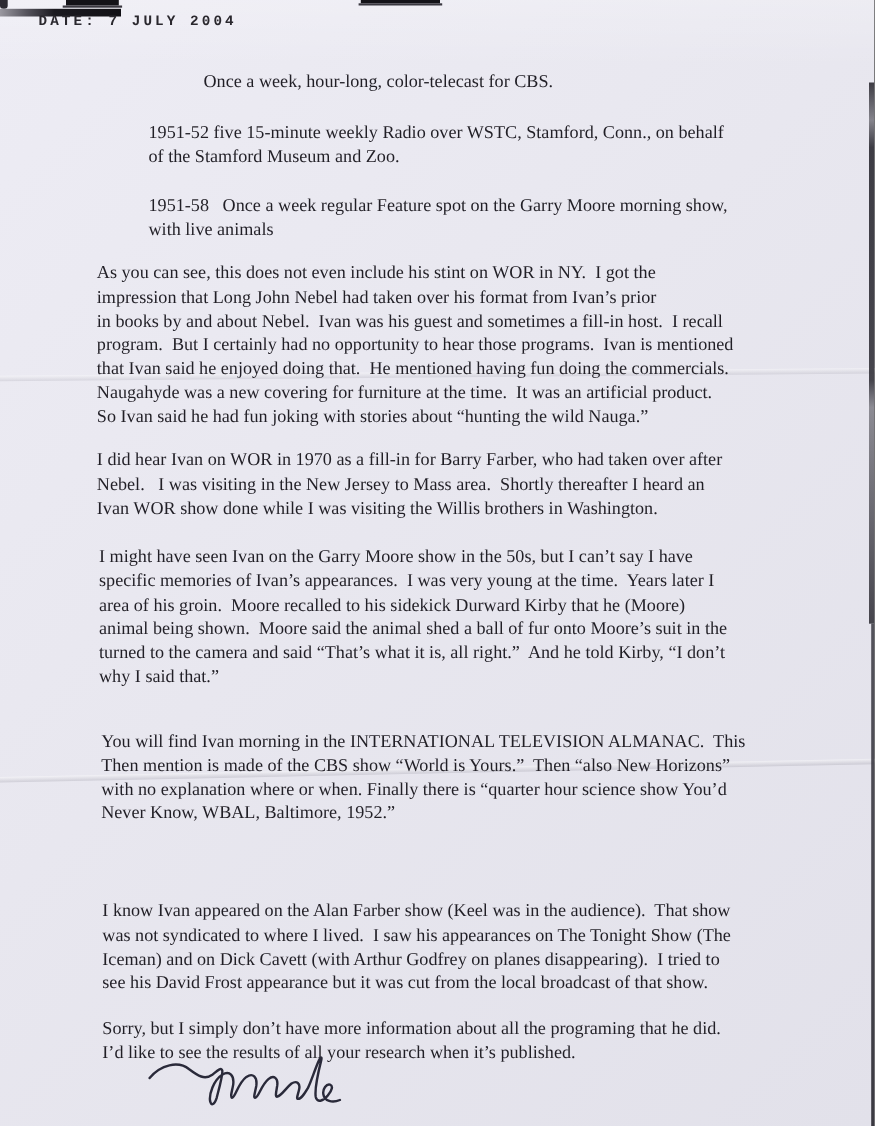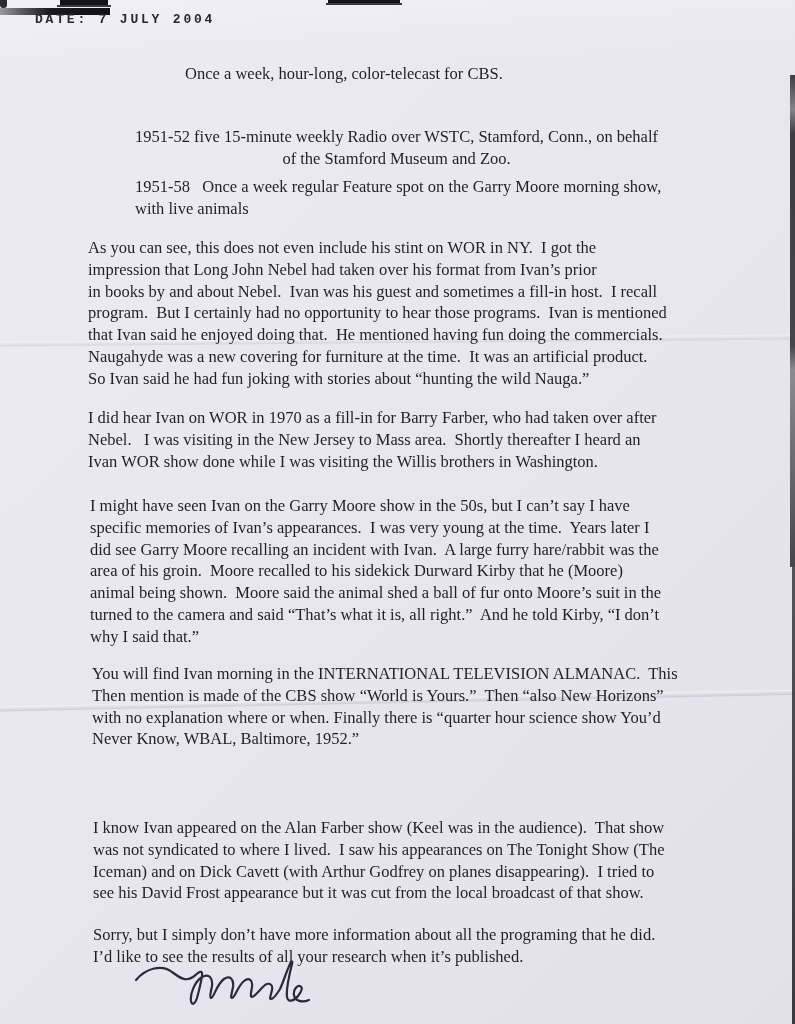--- a/index.html
+++ b/index.html
@@ -16,21 +16,21 @@
   }
   .dateline{
     position:absolute; left:35px; top:12px;
     font-family:"Liberation Mono","DejaVu Sans Mono",monospace;
     font-size:13px; letter-spacing:2.8px; color:var(--type-ink); font-weight:bold;
     white-space:pre;
   }
   .para{position:absolute; font-size:16.5px; line-height:21.8px; color:var(--ink);font-family:Liberation Serif, serif;}
   .line{white-space:pre;}
   .para-1{top:63px;  left:185px;}
-  .para-2{top:126px; left:135px;text-align:center;}
+  .para-2{top:109px; left:135px;}
   .para-3{top:176px; left:135px;}
   .para-4{top:237px; left:88px;}
   .para-5{top:407px; left:88px;}
   .para-6{top:495px; left:90px;}
   .para-7{top:663px; left:92px;}
   .para-8{top:817px; left:93px;}
   .para-9{top:924px; left:93px;}
 
   
   .bar{position:absolute; background:#141318;}
@@ -102,21 +102,20 @@
         <div class="line">So Ivan said he had fun joking with stories about “hunting the wild Nauga.”</div>
       </div>
       <div class="para para-5">
         <div class="line">I did hear Ivan on WOR in 1970 as a fill-in for Barry Farber, who had taken over after</div>
         <div class="line">Nebel.   I was visiting in the New Jersey to Mass area.  Shortly thereafter I heard an</div>
         <div class="line">Ivan WOR show done while I was visiting the Willis brothers in Washington.</div>
       </div>
       <div class="para para-6">
         <div class="line">I might have seen Ivan on the Garry Moore show in the 50s, but I can’t say I have</div>
         <div class="line">specific memories of Ivan’s appearances.  I was very young at the time.  Years later I</div>
-        <div class="line">did see Garry Moore recalling an incident with Ivan.  A large furry hare/rabbit was the</div>
         <div class="line">area of his groin.  Moore recalled to his sidekick Durward Kirby that he (Moore)</div>
         <div class="line">animal being shown.  Moore said the animal shed a ball of fur onto Moore’s suit in the</div>
         <div class="line">turned to the camera and said “That’s what it is, all right.”  And he told Kirby, “I don’t</div>
         <div class="line">why I said that.”</div>
       </div>
       <div class="para para-7">
         <div class="line">You will find Ivan morning in the INTERNATIONAL TELEVISION ALMANAC.  This</div>
         <div class="line">Then mention is made of the CBS show “World is Yours.”  Then “also New Horizons”</div>
         <div class="line">with no explanation where or when. Finally there is “quarter hour science show You’d</div>
         <div class="line">Never Know, WBAL, Baltimore, 1952.”</div>

